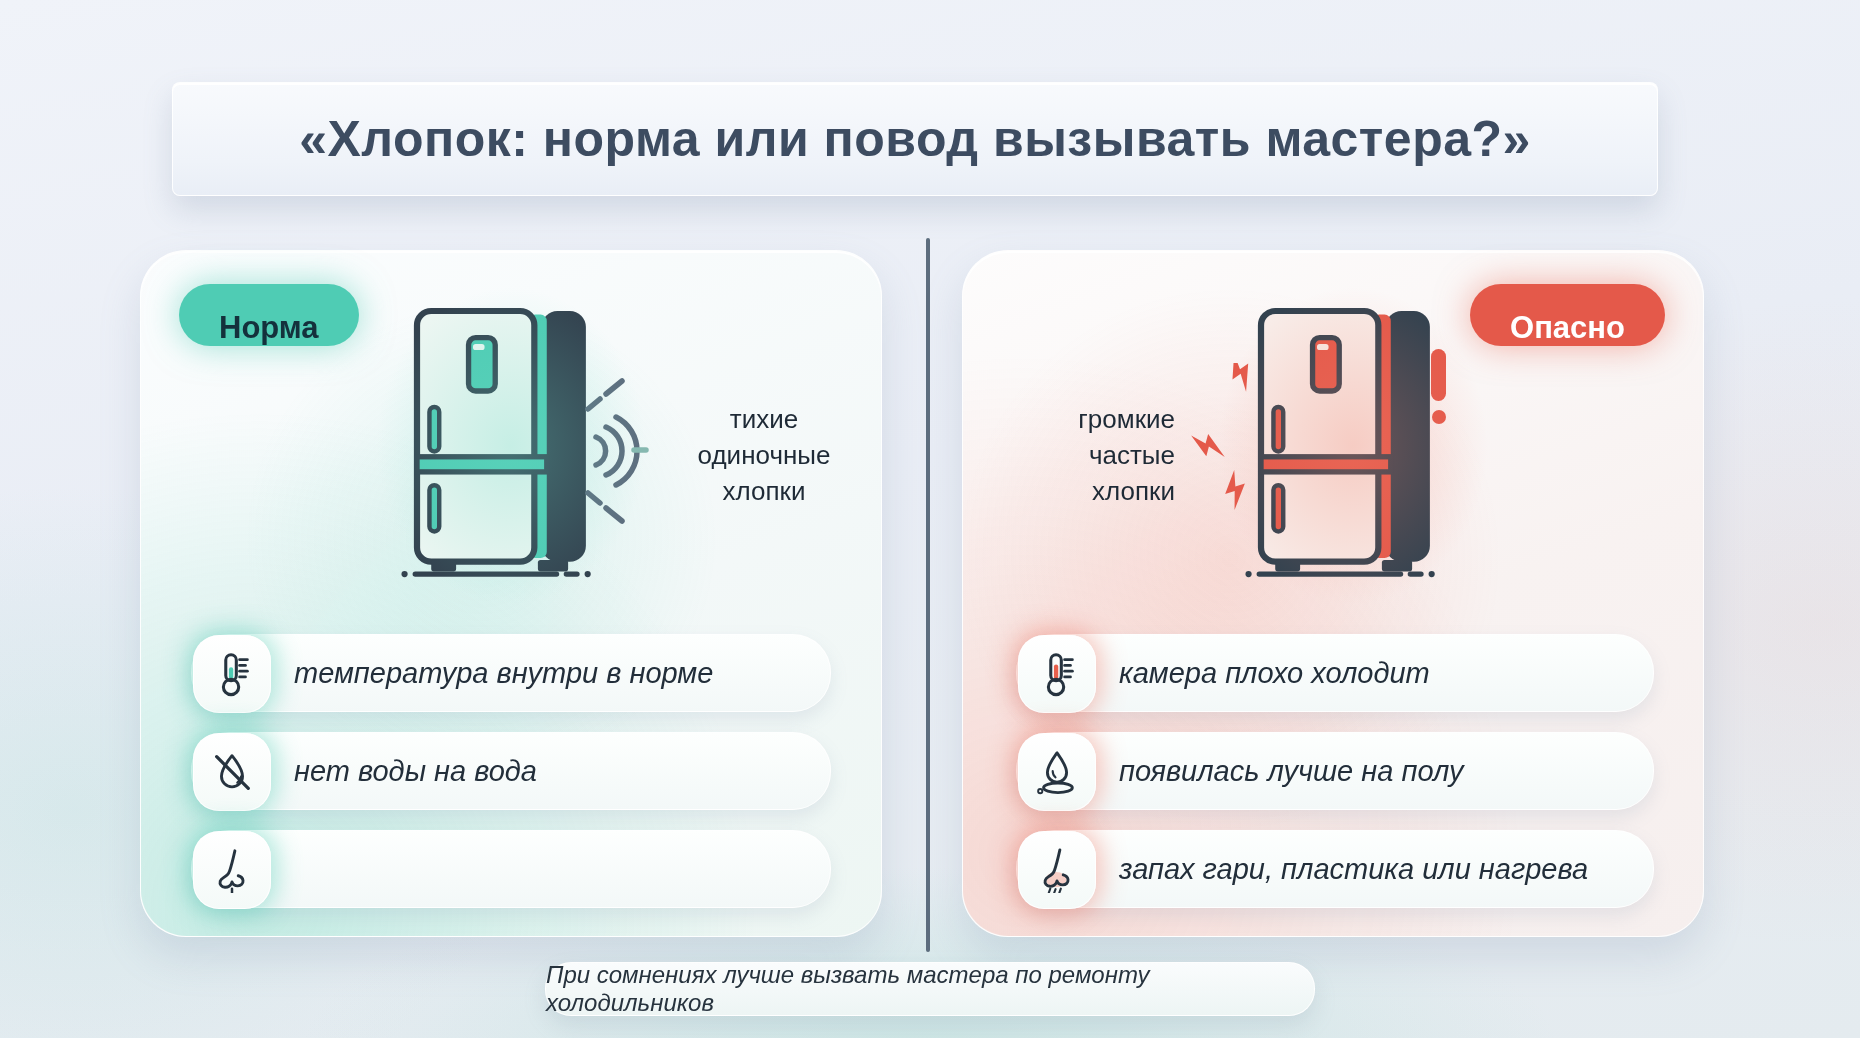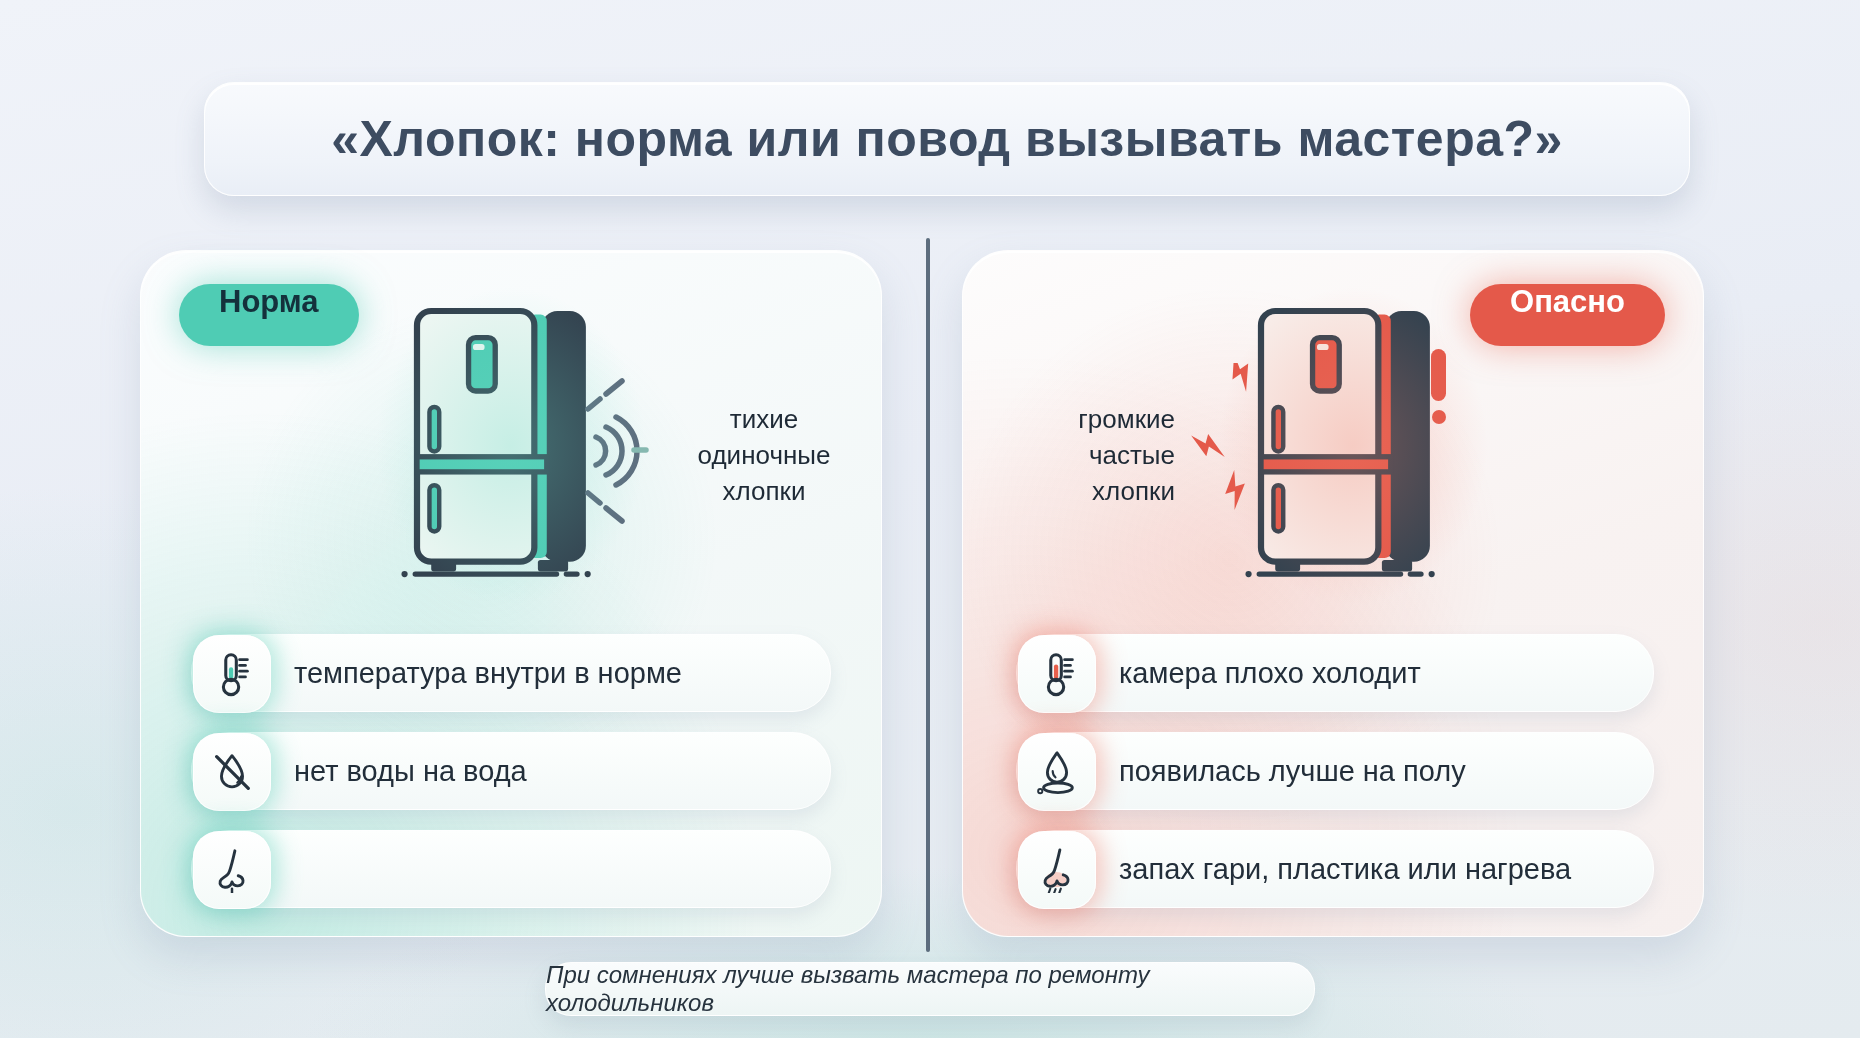--- a/index.html
+++ b/index.html
@@ -6,21 +6,21 @@
     font-family:"Liberation Sans",sans-serif;}
   body{position:relative;
     background:
       radial-gradient(ellipse 900px 260px at 50% 101%, rgba(140,215,198,.28), transparent 70%),
       radial-gradient(ellipse 700px 500px at 4% 78%, rgba(140,215,198,.18), transparent 65%),
       radial-gradient(ellipse 700px 500px at 98% 60%, rgba(245,170,155,.12), transparent 65%),
       linear-gradient(170deg,#f0f3f9 0%,#e9edf5 45%,#e4ebef 100%);}
   .abs{position:absolute;}
 
   
-  .title-pill{left:204px;top:82px;width:1484px;height:112px;border-radius:30px;
+  .title-pill{left:172px;top:82px;width:1484px;height:112px;border-radius:8px;
     background:linear-gradient(180deg,#f8fafd 0%,#eff3f9 70%,#e9eef6 100%);
     border:1px solid rgba(255,255,255,.9);
     box-shadow:0 14px 30px rgba(100,120,150,.20), inset 0 2px 0 #fff;
     display:flex;align-items:center;justify-content:center;}
   .title-pill span{font-size:50px;font-weight:700;color:#3d4c61;letter-spacing:.5px;}
 
   
   .panel{top:250px;width:740px;height:685px;border-radius:46px;
     border:1px solid rgba(255,255,255,.85);
     box-shadow:0 20px 42px rgba(120,140,170,.20), inset 0 2px 0 rgba(255,255,255,.9);}
@@ -34,21 +34,21 @@
     background:linear-gradient(160deg,#fdfcfc 0%,#f8f2f1 55%,#f6efee 100%);}
   .panel-right::before{background:
     radial-gradient(circle at 36% 45%, rgba(240,120,100,.16), transparent 45%),
     radial-gradient(circle at 8% 88%, rgba(240,120,100,.20), transparent 55%);}
 
   .divider{left:926px;top:238px;width:4px;height:714px;border-radius:2px;
     background:var(--slate,#5d6d7e);}
 
   
   .badge{top:33px;height:62px;padding:0 40px;border-radius:31px;
-    display:flex;align-items:flex-start;font-size:31px;font-weight:700;}
+    display:flex;align-items:flex-end;font-size:31px;font-weight:700;}
   .badge-normal{left:38px;background:var(--accent_normal,#4fccb4);color:#14313c;
     box-shadow:0 0 34px rgba(79,204,180,.55);}
   .badge-danger{right:38px;background:var(--accent_danger,#e4594a);color:#ffffff;
     box-shadow:0 0 34px rgba(236,106,85,.5);}
 
   
   .caption{font-size:26px;line-height:36px;color:#1e2a36;}
   .caption span{display:block;}
   .cap-left{left:528px;top:150px;width:190px;text-align:center;}
   .cap-right{left:52px;top:150px;width:160px;text-align:right;}
@@ -80,21 +80,21 @@
     background:linear-gradient(180deg,#fdfffe 0%,#f3f8f8 100%);
     border:1px solid rgba(255,255,255,.9);
     box-shadow:0 8px 18px rgba(120,140,165,.15);
     display:flex;align-items:center;}
   .tile{position:absolute;left:1px;top:0;width:76px;height:76px;border-radius:26px;
     display:flex;align-items:center;justify-content:center;
     background:linear-gradient(180deg,#ffffff 0%,#f4faf8 100%);
     border:1px solid rgba(255,255,255,.95);}
   .panel-left .tile{box-shadow:0 0 24px 6px rgba(79,204,180,.45);}
   .panel-right .tile{box-shadow:0 0 24px 6px rgba(236,106,85,.38);}
-  .row-text{margin-left:102px;font-size:29px;color:#222e3a;}
+  .row-text{margin-left:102px;font-size:29px;color:#222e3a;font-style:italic;}
 
   .icon .ol{stroke:#26333f;fill:none;stroke-linecap:round;stroke-linejoin:round;}
 
   
   .footer-pill{left:545px;top:962px;width:768px;height:52px;border-radius:26px;
     background:linear-gradient(180deg,#fafcfd 0%,#edf5f4 100%);
     border:1px solid rgba(255,255,255,.9);
     box-shadow:0 10px 22px rgba(120,145,160,.18);
     display:flex;align-items:center;justify-content:center;font-style:italic;}
   .footer-pill span{font-size:24px;color:#27333e;}

